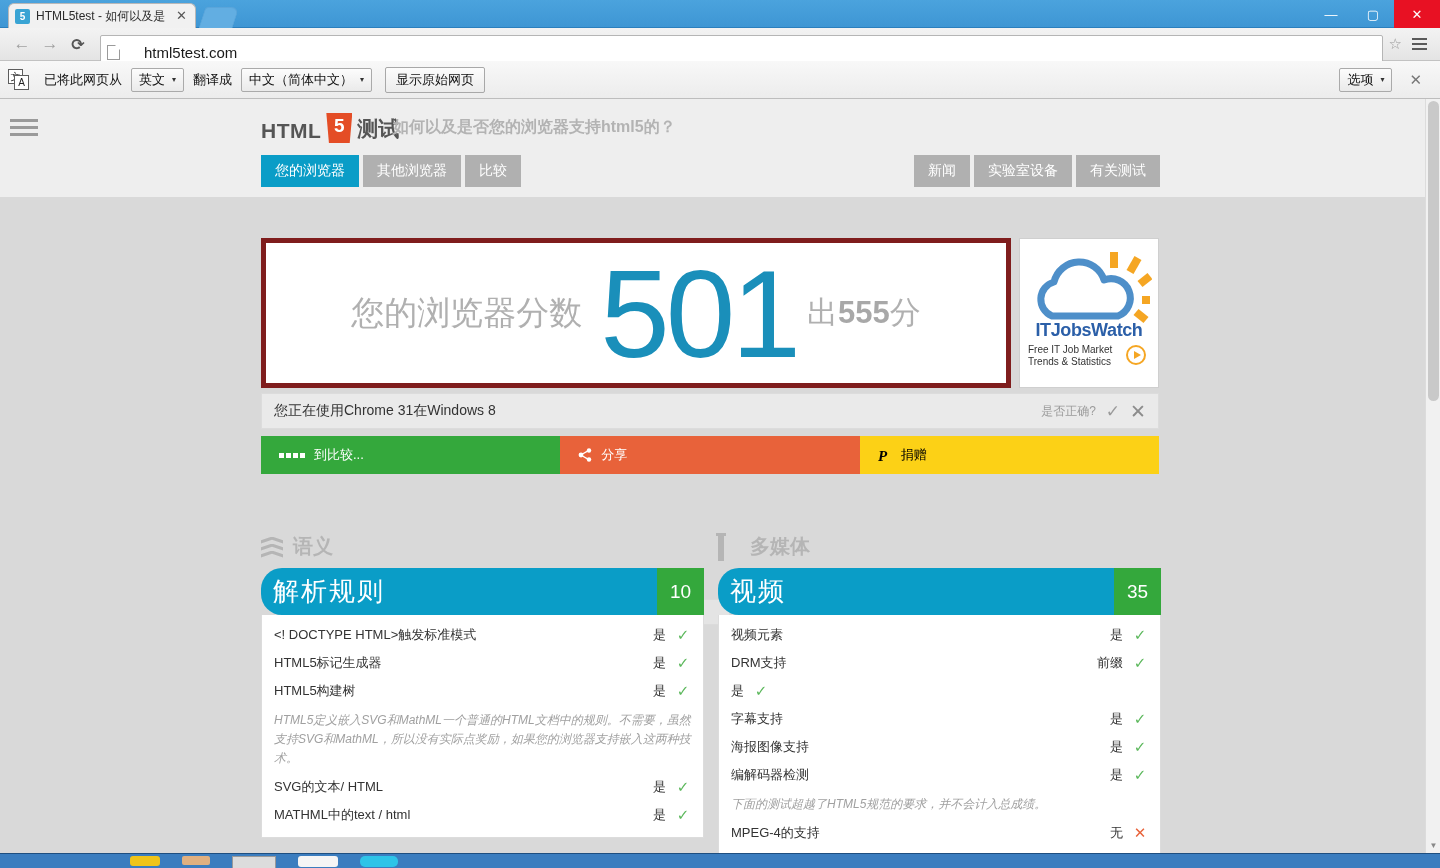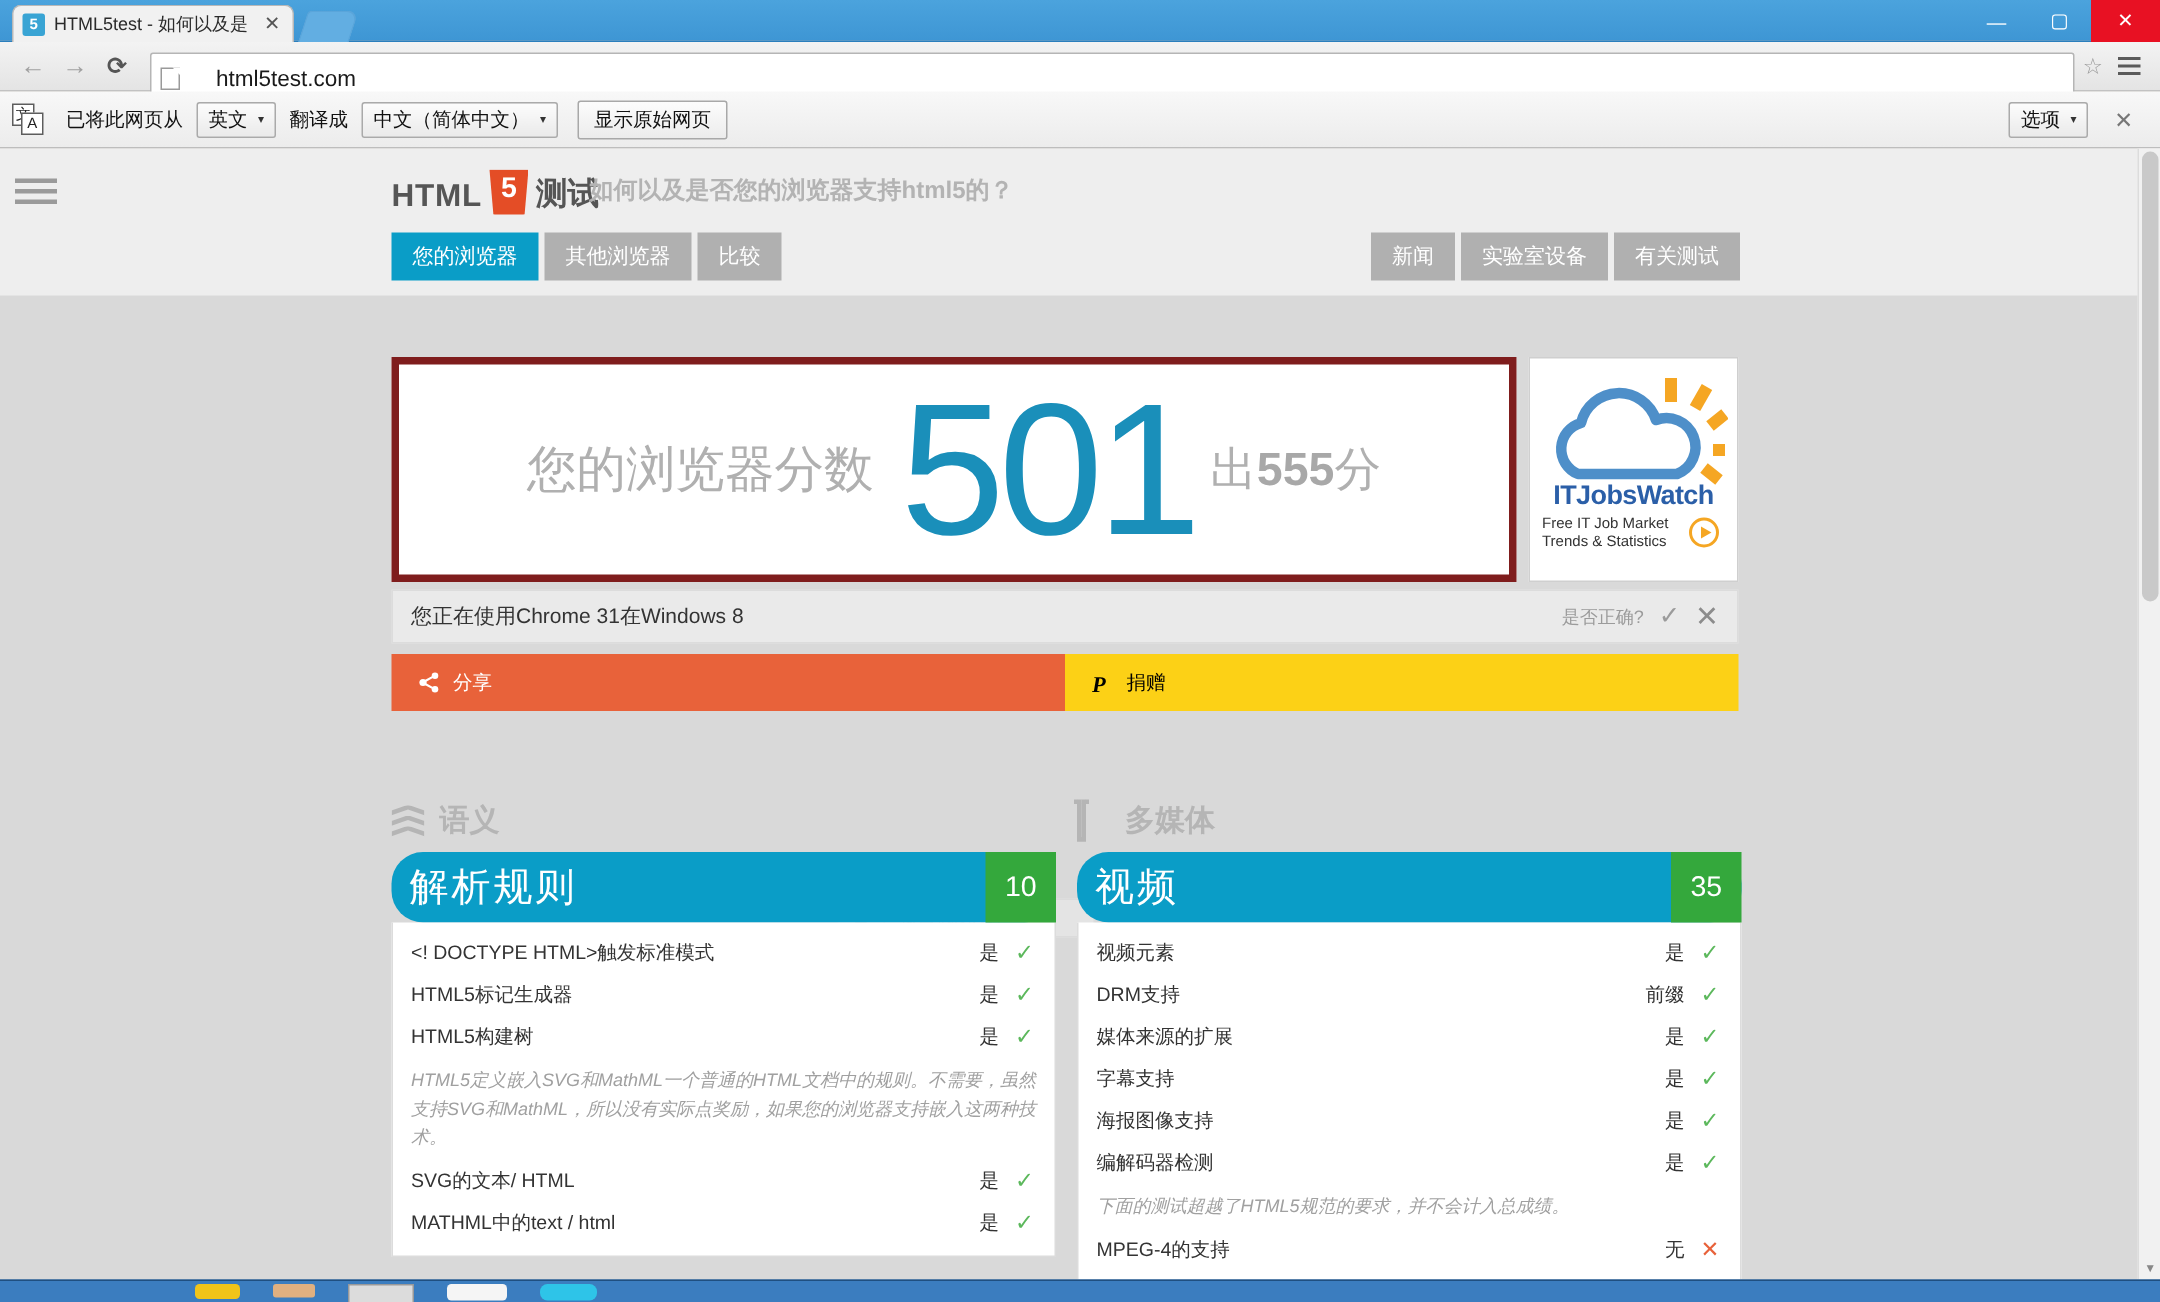--- a/index.html
+++ b/index.html
@@ -439,20 +439,29 @@
   <div class="browser-bar">
     <span class="browser-bar-text">您正在使用Chrome 31在Windows 8</span>
     <div class="browser-bar-right">
       <span class="bb-q">是否正确?</span>
       <span class="bb-ok">✓</span>
       <span class="bb-no">✕</span>
     </div>
   </div>
 
   <div class="action-row">
+    <div class="action-btn ab-compare">
+      <span class="ab-ico grid-ico">
+          <i></i>
+          <i></i>
+          <i></i>
+          <i></i>
+        </span>
+      <span>到比较...</span>
+    </div>
     <div class="action-btn ab-share">
       <span class="ab-ico">
         <svg width="14" height="14" viewBox="0 0 14 14">
             <circle cx="11" cy="2.5" r="2.2" fill="#fff"></circle>
             <circle cx="11" cy="11.5" r="2.2" fill="#fff"></circle>
             <circle cx="3" cy="7" r="2.4" fill="#fff"></circle>
             <path d="M4.5 6L9.5 3.2M4.5 8L9.5 10.8" stroke="#fff" stroke-width="1.4"></path>
           </svg>
       </span>
       <span>分享</span>
@@ -531,21 +540,20 @@
         <span class="feat-name">视频元素</span>
         <span class="feat-val">是</span>
         <span class="feat-mark">✓</span>
       </div>
       <div class="feat-row">
         <span class="feat-name">DRM支持</span>
         <span class="feat-val">前缀</span>
         <span class="feat-mark">✓</span>
       </div>
       <div class="feat-row">
-        <span class="feat-name">媒体来源的扩展</span>
         <span class="feat-val">是</span>
         <span class="feat-mark">✓</span>
       </div>
       <div class="feat-row">
         <span class="feat-name">字幕支持</span>
         <span class="feat-val">是</span>
         <span class="feat-mark">✓</span>
       </div>
       <div class="feat-row">
         <span class="feat-name">海报图像支持</span>

